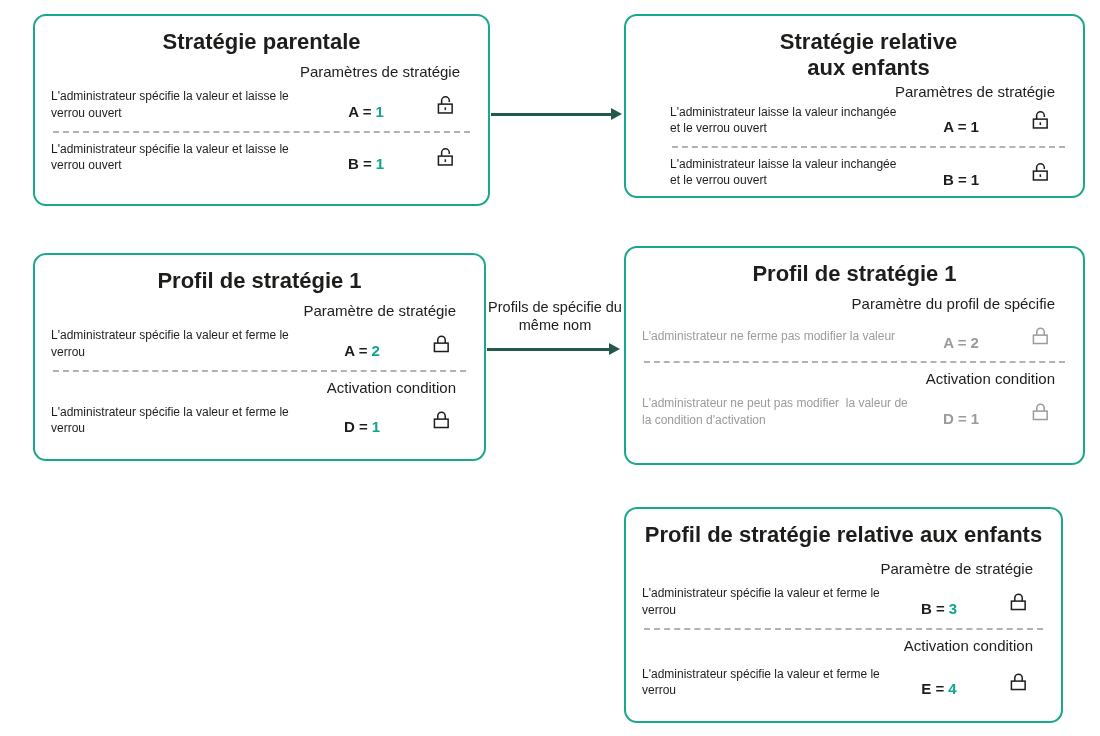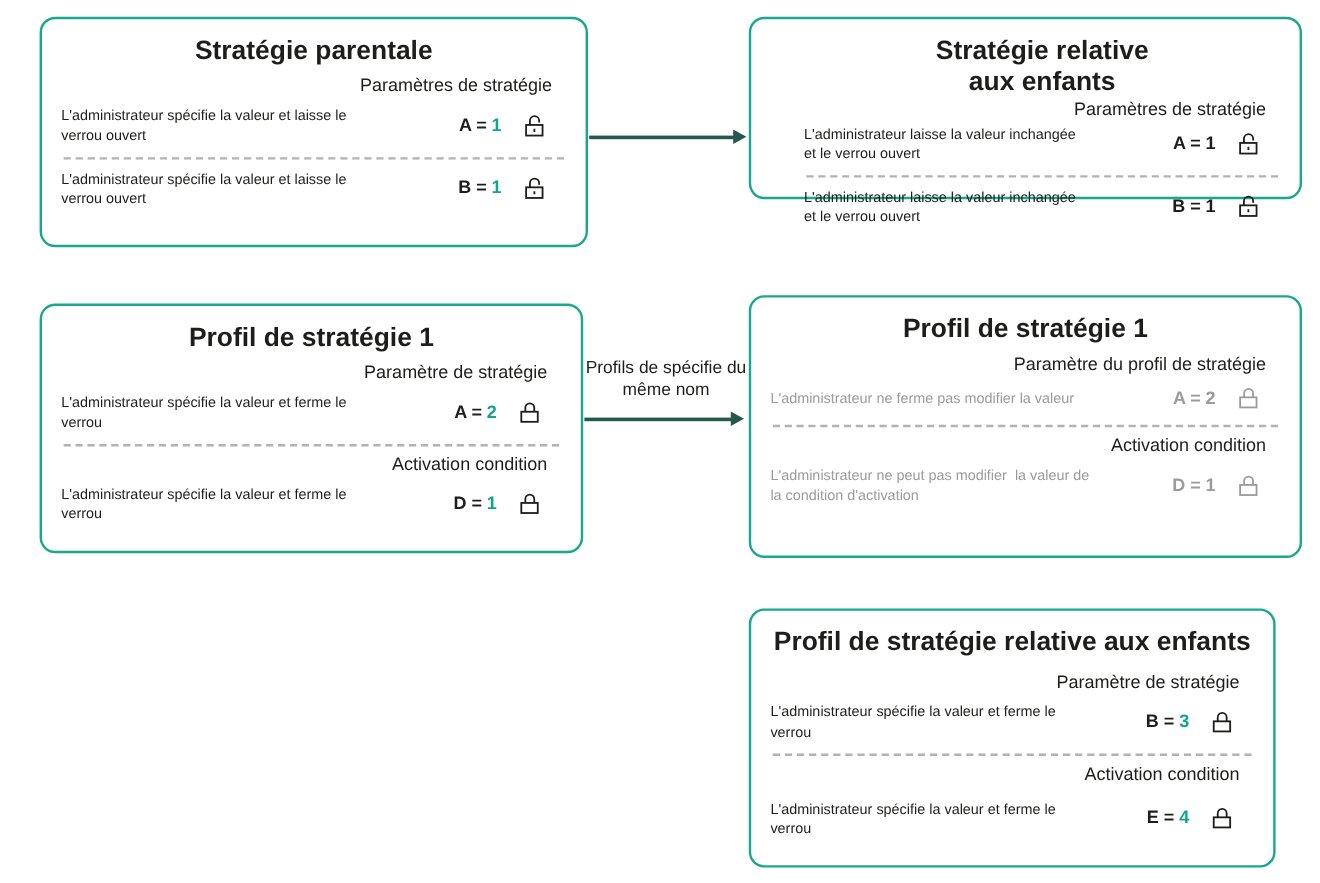--- a/index.html
+++ b/index.html
@@ -44,37 +44,38 @@
     margin-top:8px;
   }
   .desc {
     font-size:12px;
     line-height:1.35;
     white-space:pre-wrap;
   }
   .pvalue {
     font-weight:bold;
     font-size:15px;
-    text-align:right;
+    text-align:center;
     white-space:nowrap;
+    margin-top:14px;
   }
   .pvalue .num { margin-left:4px; }
   .num-teal { color:#0ea78c; }
   .num-black { color:#1d1d1b; }
   .lock { justify-self:center; color:#1d1d1b; display:flex; }
   .divider {
     border-top:2px dashed #b2b2b2;
     margin:10px 2px 0 2px;
   }
   .muted .desc, .muted .pvalue, .muted .num { color:#9b9b9b; }
   .muted .lock { color:#9b9b9b; }
 
   
   .box-parent-policy   { left:33px;  top:14px;  width:457px; height:192px; }
-  .box-child-policy    { left:624px; top:14px;  width:461px; height:152px;padding-left:44px; }
+  .box-child-policy    { left:624px; top:14px;  width:461px; height:184px;padding-left:44px; }
   .box-parent-profile  { left:33px;  top:253px; width:453px; height:208px; }
   .box-child-profile1  { left:624px; top:246px; width:461px; height:219px; }
   .box-child-profile2  { left:624px; top:507px; width:439px; height:216px; }
 
   
   .arrow-line {
     position:absolute;
     height:3px;
     background:#24584c;
   }
@@ -187,21 +188,21 @@
 </span>
     </div>
   </div>
 
   <div class="arrow-label">Profils de spécifie du même nom</div>
   <div class="arrow-line arrow2-line"></div>
   <div class="arrow-head arrow2-head"></div>
 
   <div class="box box-child-profile1">
     <div class="box-title">Profil de stratégie 1</div>
-    <div class="section-header">Paramètre du profil de stratégie</div>
+    <div class="section-header">Paramètre du profil de spécifie</div>
     <div class="prow muted">
       <div class="desc">L'administrateur ne ferme pas modifier la valeur</div>
       <div class="pvalue"><span>A =</span><span class="num">2</span></div>
       <span class="lock">
   <svg width="23" height="24" viewBox="0 0 26 26" fill="none" stroke="currentColor" stroke-width="1.7">
     <rect x="5" y="12" width="15.5" height="9.5"></rect>
     <path d="M8.8 12 V8.3 a4.2 4.2 0 0 1 8.4 0 V12"></path>
   </svg>
 </span>
     </div>

